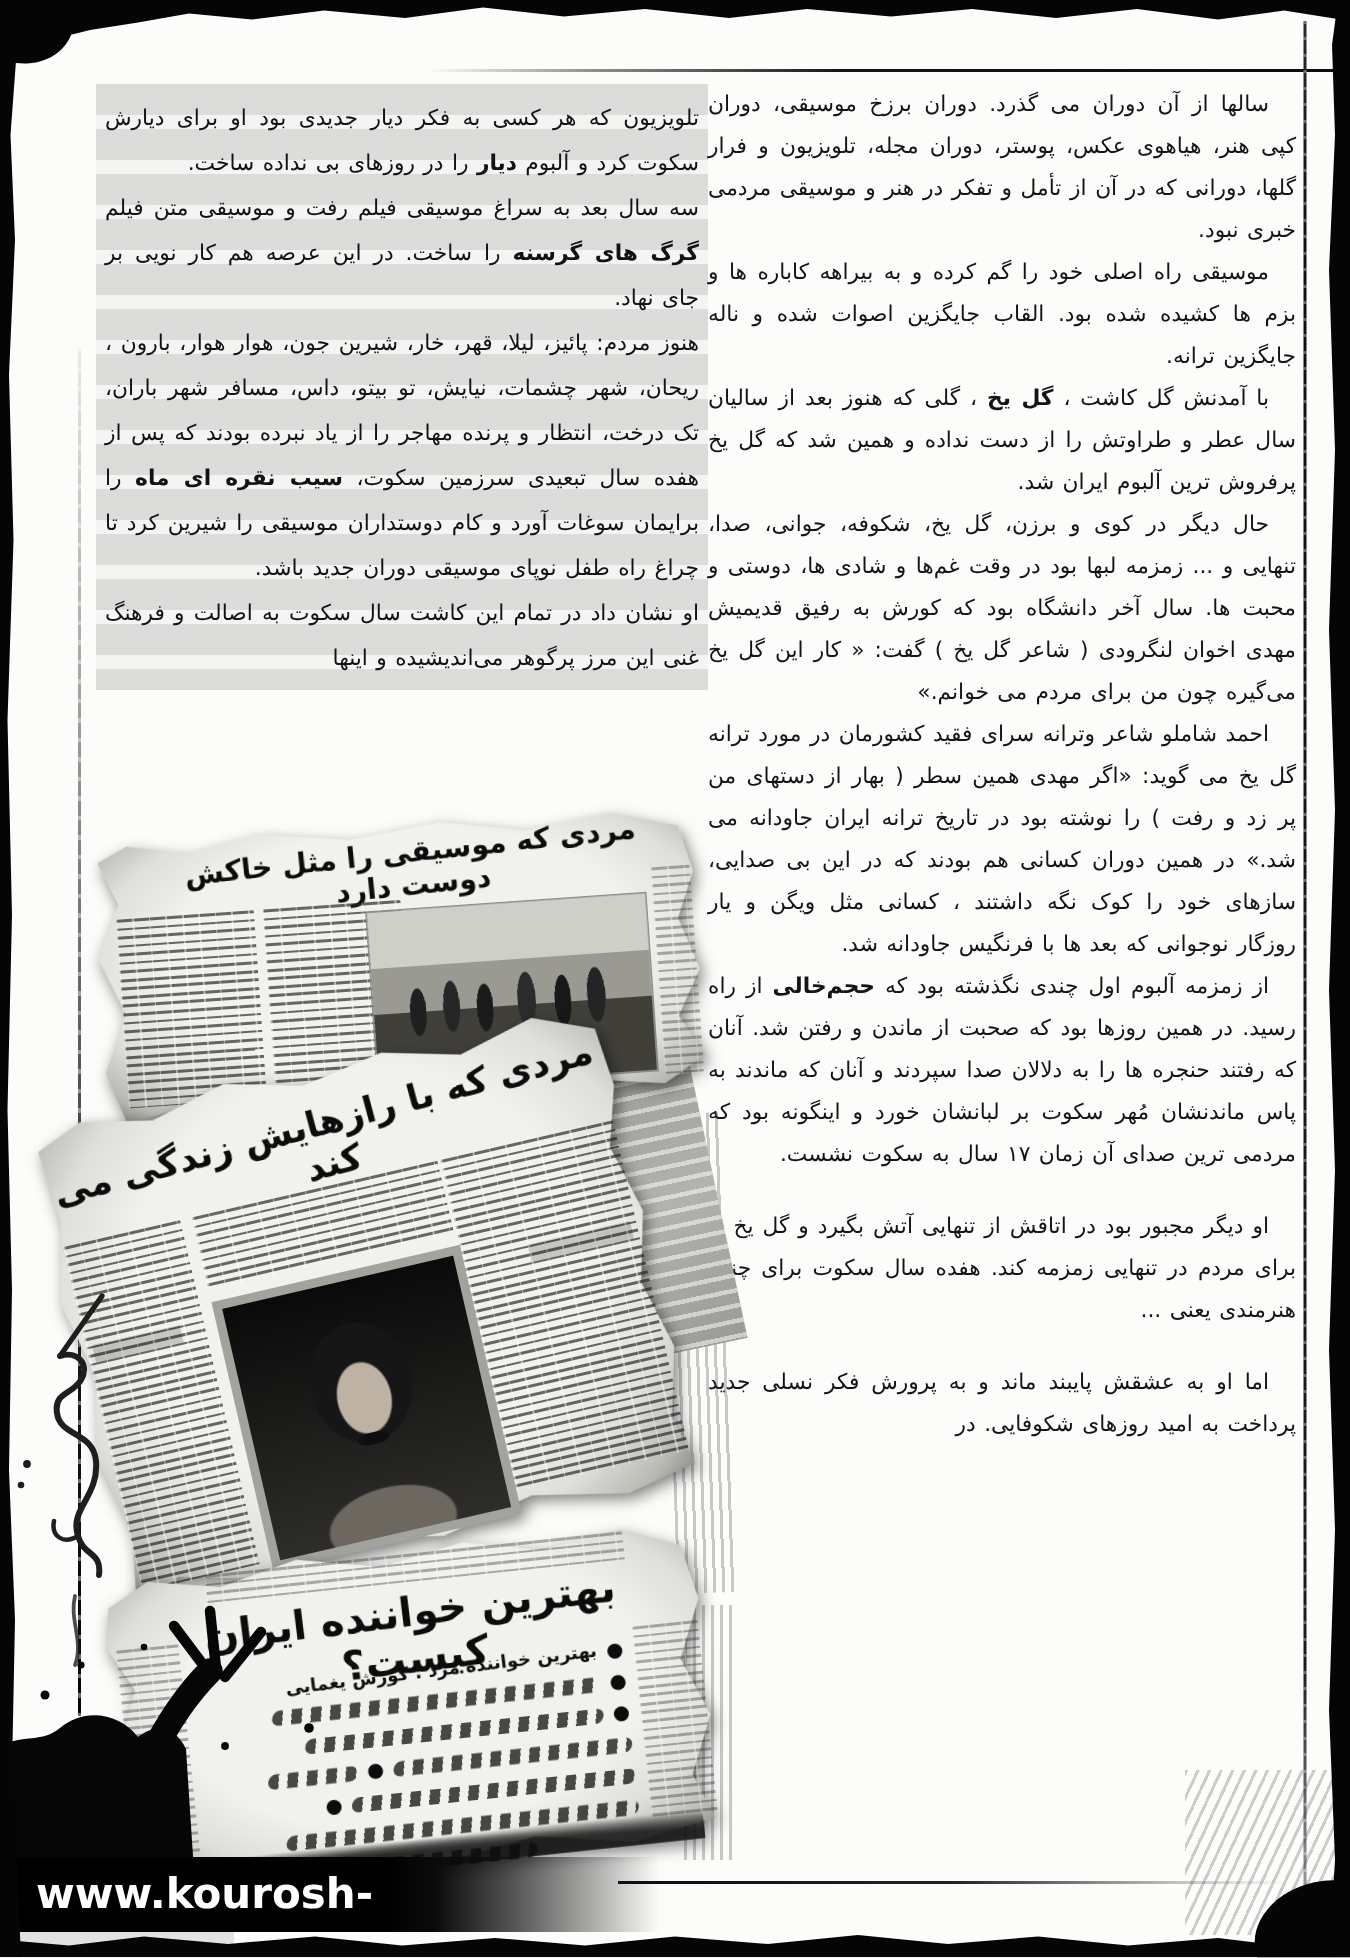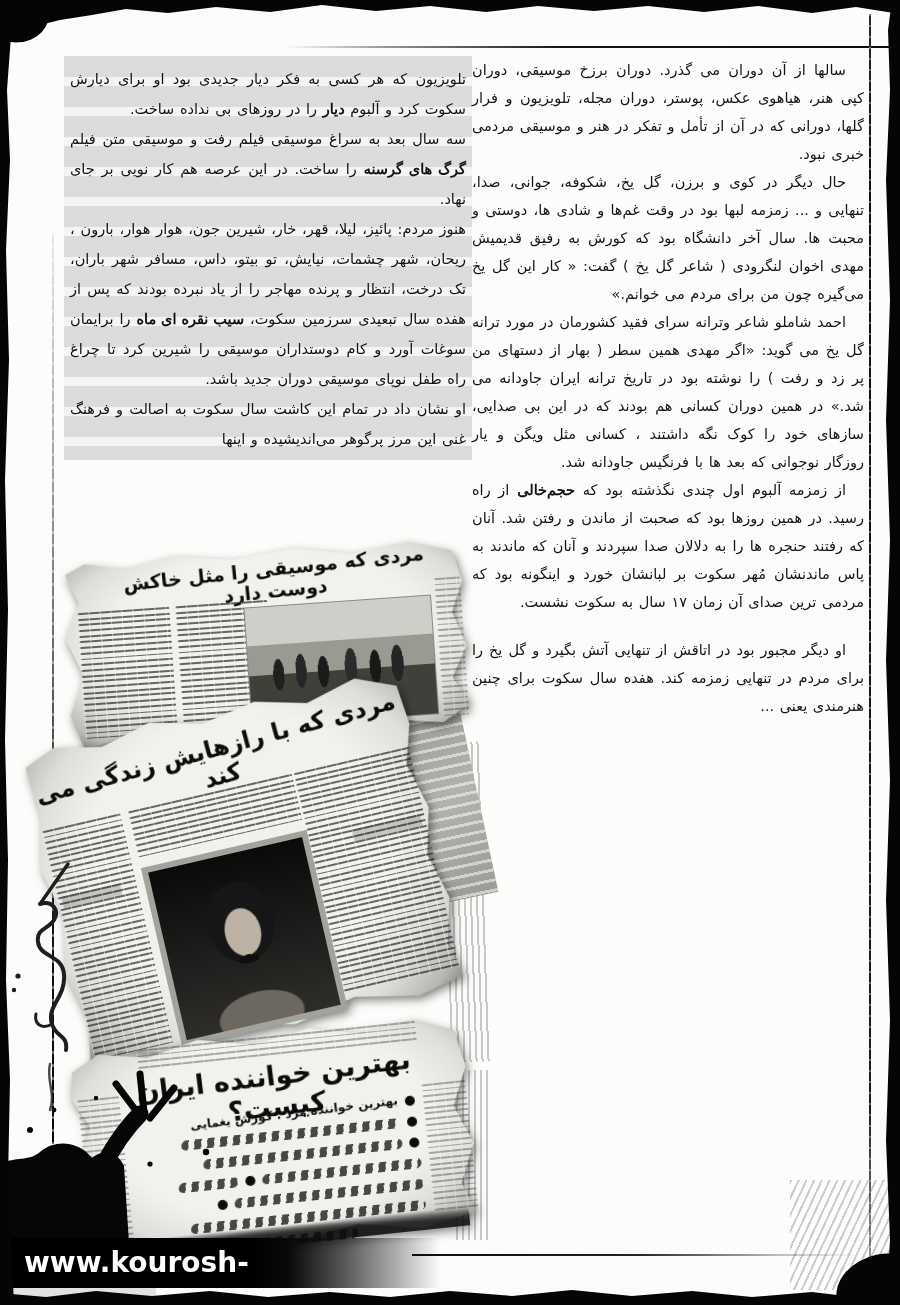--- a/index.html
+++ b/index.html
@@ -19,21 +19,21 @@
   .rule-left{left:52px;top:232px;width:2px;height:912px;
     background:linear-gradient(rgba(0,0,0,.08), rgba(40,40,40,.55) 35%, #161616 75%, #050505);}
   .rule-left:after{content:"";position:absolute;inset:0;
     background:repeating-linear-gradient(180deg, rgba(255,255,255,.4) 0 3px, transparent 3px 13px);}
 
   
   .rcol{position:absolute;right:36px;top:56px;width:392px;direction:rtl;text-align:justify;
         font-size:14.5px;line-height:28px;color:#141414;}
   .rp{margin:0;text-indent:18px;word-spacing:1px;}
   .rp.gap{margin-top:20px;}
-  .bld{font-weight:bold;font-family:Liberation Serif, serif;}
+  .bld{font-weight:bold;}
 
   .lcolwrap{position:absolute;left:64px;top:56px;width:396px;padding:8px 6px 6px 6px;
     background:
       repeating-linear-gradient(180deg, rgba(90,90,90,.20) 0px 21px, rgba(140,140,140,.07) 21px 30px);}
   .lcol{direction:rtl;text-align:justify;font-size:14.5px;line-height:30px;color:#121212;}
   .lp{margin:0;word-spacing:1px;}
 
   
   .clip{position:absolute;filter:drop-shadow(2px 4px 5px rgba(0,0,0,.5));}
   .paper{position:absolute;inset:0;
@@ -129,24 +129,27 @@
     <div class="lcol">
       <p class="lp"><span>تلویزیون که هر کسی به فکر دیار جدیدی بود او برای دیارش سکوت کرد و آلبوم </span><span class="bld">دیار</span><span> را در روزهای بی نداده ساخت.</span></p>
       <p class="lp"><span>سه سال بعد به سراغ موسیقی فیلم رفت و موسیقی متن فیلم </span><span class="bld">گرگ های گرسنه</span><span> را ساخت. در این عرصه هم کار نویی بر جای نهاد.</span></p>
       <p class="lp"><span>هنوز مردم: پائیز، لیلا، قهر، خار، شیرین جون، هوار هوار، بارون ، ریحان، شهر چشمات، نیایش، تو بیتو، داس، مسافر شهر باران، تک درخت، انتظار و پرنده مهاجر را از یاد نبرده بودند که پس از هفده سال تبعیدی سرزمین سکوت، </span><span class="bld">سیب نقره ای ماه</span><span> را برایمان سوغات آورد و کام دوستداران موسیقی را شیرین کرد تا چراغ راه طفل نوپای موسیقی دوران جدید باشد.</span></p>
       <p class="lp"><span>او نشان داد در تمام این کاشت سال سکوت به اصالت و فرهنگ غنی این مرز پرگوهر می‌اندیشیده و اینها</span></p>
     </div>
   </div>
 
   <div class="rcol">
     <p class="rp"><span>سالها از آن دوران می گذرد. دوران برزخ موسیقی، دوران کپی هنر، هیاهوی عکس، پوستر، دوران مجله، تلویزیون و فرار گلها، دورانی که در آن از تأمل و تفکر در هنر و موسیقی مردمی خبری نبود.</span></p>
+    <p class="rp"><span>موسیقی راه اصلی خود را گم کرده و به بیراهه کاباره ها و بزم ها کشیده شده بود. القاب جایگزین اصوات شده و ناله جایگزین ترانه.</span></p>
+    <p class="rp"><span>با آمدنش گل کاشت ، </span><span class="bld">گل یخ</span><span> ، گلی که هنوز بعد از سالیان سال عطر و طراوتش را از دست نداده و همین شد که گل یخ پرفروش ترین آلبوم ایران شد.</span></p>
     <p class="rp"><span>حال دیگر در کوی و برزن، گل یخ، شکوفه، جوانی، صدا، تنهایی و ... زمزمه لبها بود در وقت غم‌ها و شادی ها، دوستی و محبت ها. سال آخر دانشگاه بود که کورش به رفیق قدیمیش مهدی اخوان لنگرودی ( شاعر گل یخ ) گفت: « کار این گل یخ می‌گیره چون من برای مردم می خوانم.»</span></p>
     <p class="rp"><span>احمد شاملو شاعر وترانه سرای فقید کشورمان در مورد ترانه گل یخ می گوید: «اگر مهدی همین سطر ( بهار از دستهای من پر زد و رفت ) را نوشته بود در تاریخ ترانه ایران جاودانه می شد.» در همین دوران کسانی هم بودند که در این بی صدایی، سازهای خود را کوک نگه داشتند ، کسانی مثل ویگن و یار روزگار نوجوانی که بعد ها با فرنگیس جاودانه شد.</span></p>
     <p class="rp"><span>از زمزمه آلبوم اول چندی نگذشته بود که </span><span class="bld">حجم‌خالی</span><span> از راه رسید. در همین روزها بود که صحبت از ماندن و رفتن شد. آنان که رفتند حنجره ها را به دلالان صدا سپردند و آنان که ماندند به پاس ماندنشان مُهر سکوت بر لبانشان خورد و اینگونه بود که مردمی ترین صدای آن زمان ۱۷ سال به سکوت نشست.</span></p>
     <p class="rp gap"><span>او دیگر مجبور بود در اتاقش از تنهایی آتش بگیرد و گل یخ را برای مردم در تنهایی زمزمه کند. هفده سال سکوت برای چنین هنرمندی یعنی ...</span></p>
+    <p class="rp gap"><span>اما او به عشقش پایبند ماند و به پرورش فکر نسلی جدید پرداخت به امید روزهای شکوفایی. در</span></p>
   </div>
 
   <div class="ghost"></div>
 
   <div class="clip" style="left:66px;top:548px;width:404px;height:192px;transform:rotate(-4deg);z-index:3;">
     <div class="paper rag1"></div>
     <div class="hline" style="top:10px;right:26px;width:330px;font-size:19px;transform:rotate(-2deg);">مردی که موسیقی را مثل خاکش دوست دارد</div>
     <div class="ft" style="left:14px;top:52px;width:92px;height:126px;"></div>
     <div class="ft" style="left:112px;top:52px;width:92px;height:126px;"></div>
     <div class="ft faint" style="right:6px;top:42px;width:26px;height:138px;"></div>

